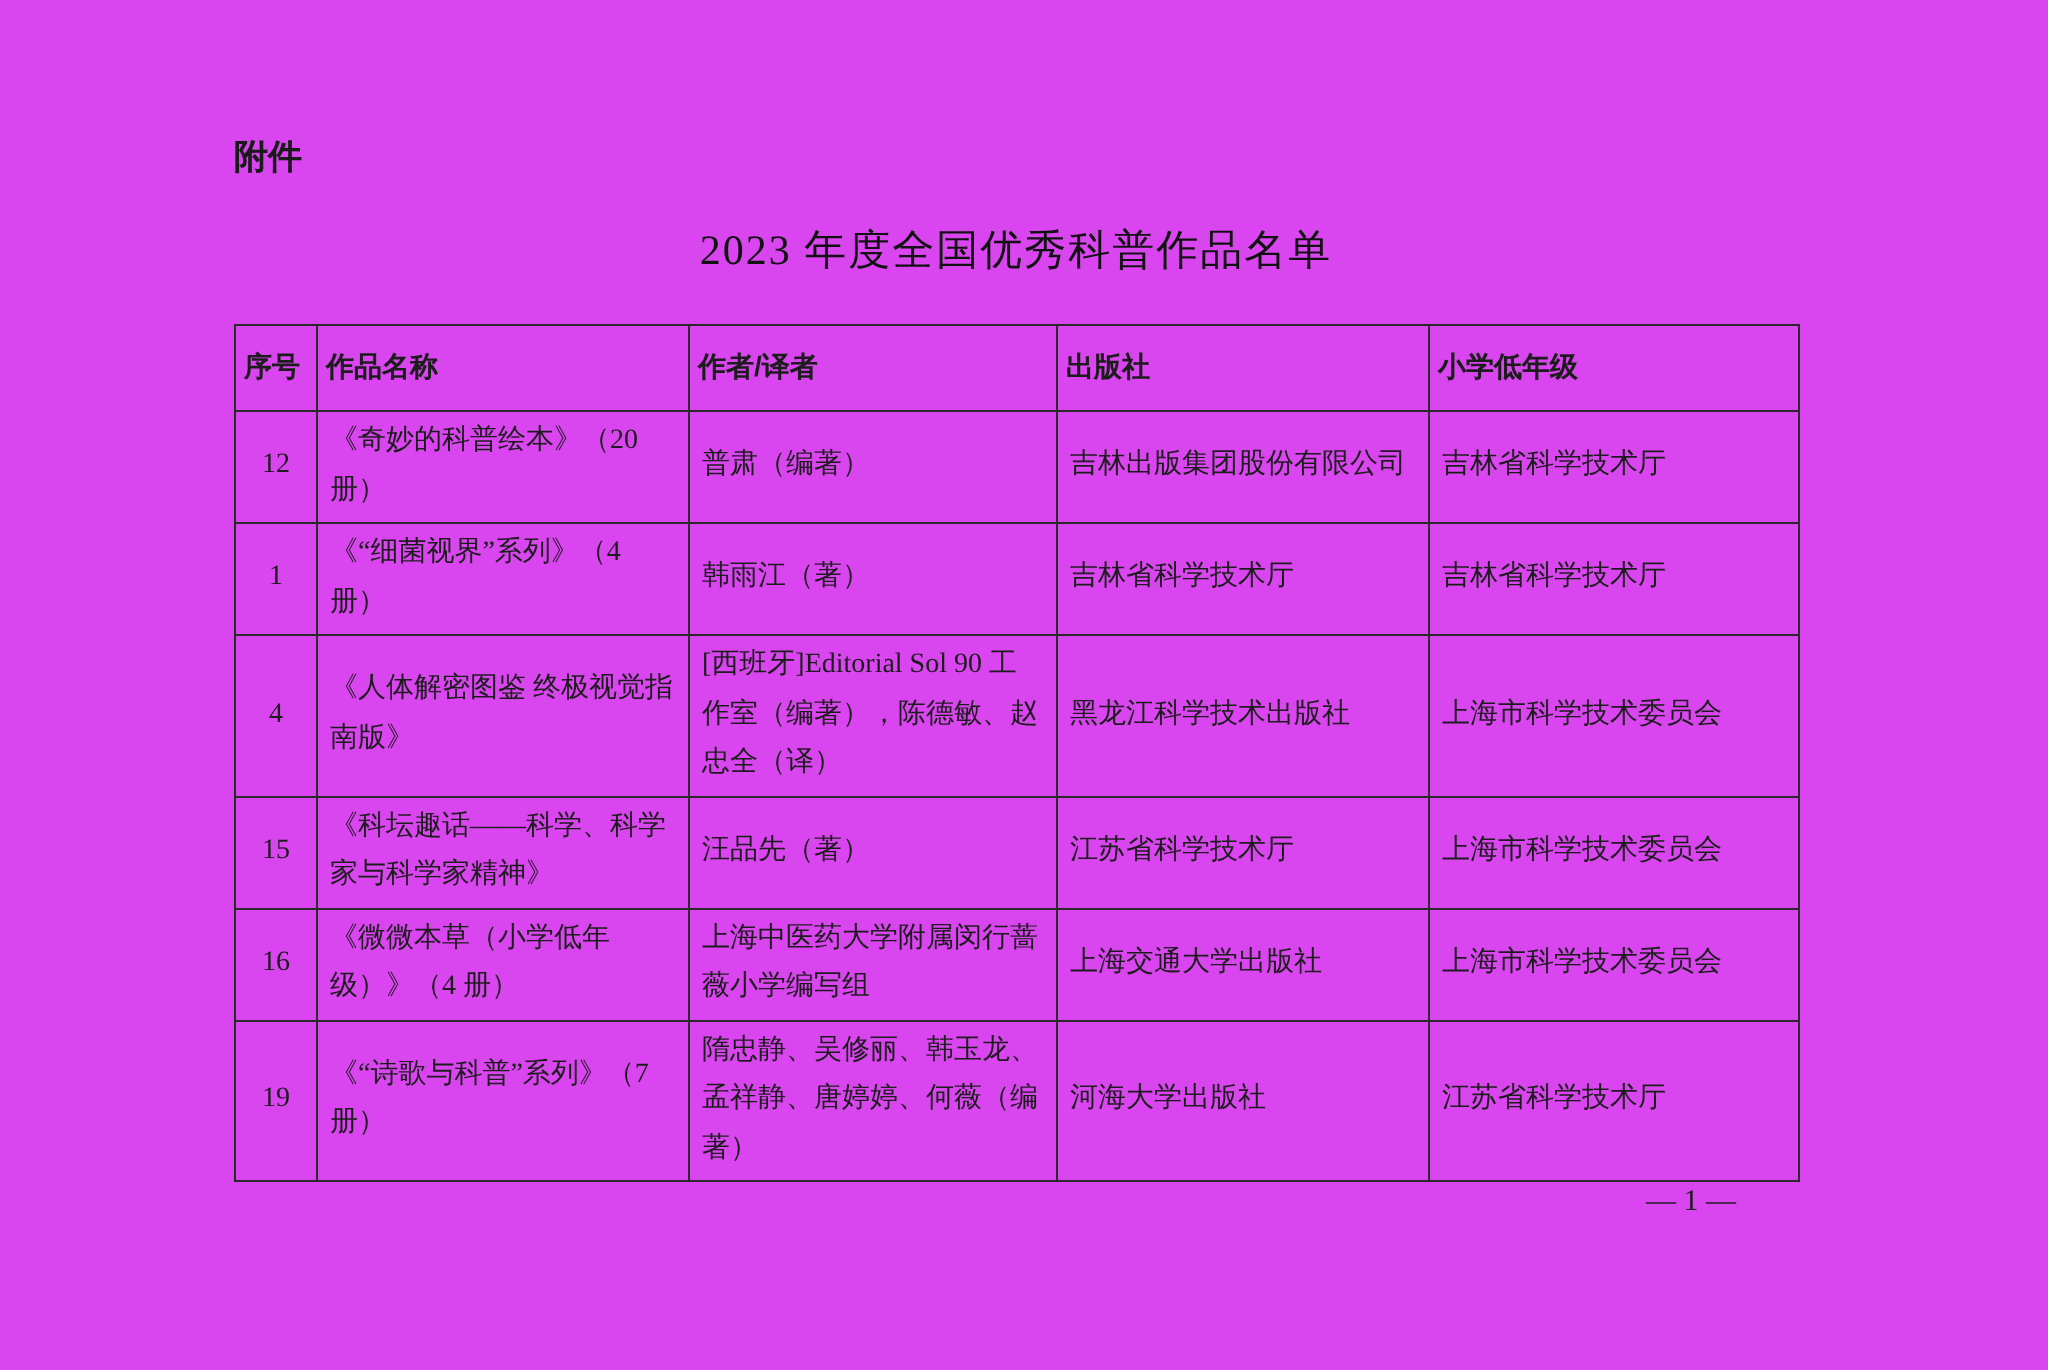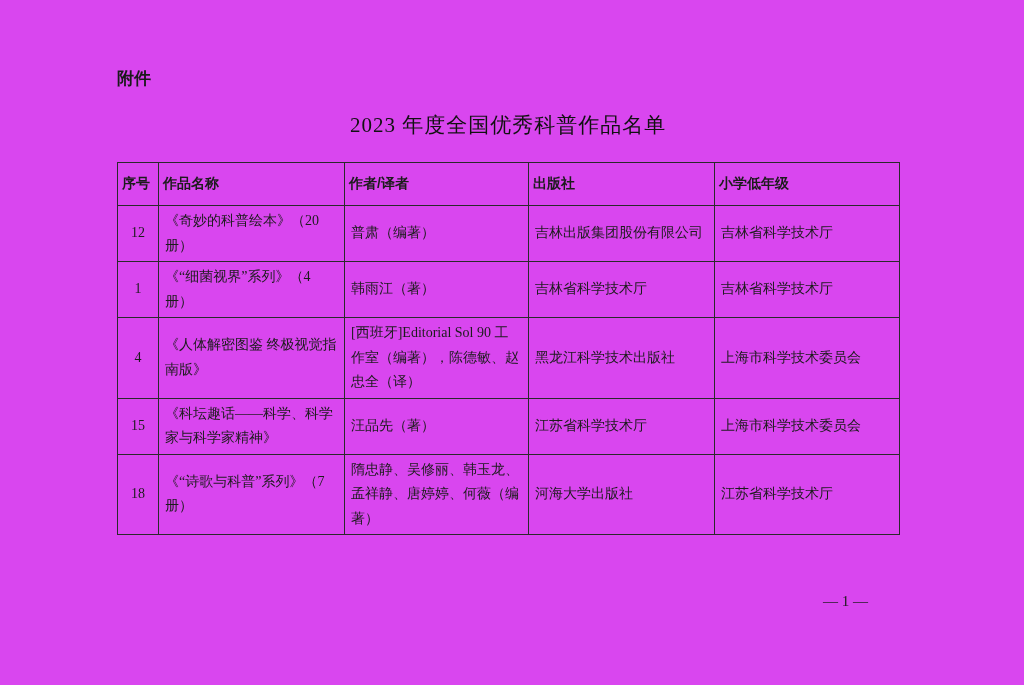--- a/index.html
+++ b/index.html
@@ -135,22 +135,29 @@
         <td>黑龙江科学技术出版社</td>
         <td>上海市科学技术委员会</td>
       </tr>
       <tr class="h52">
         <td class="cell-no">15</td>
         <td>《科坛趣话——科学、科学家与科学家精神》</td>
         <td>汪品先（著）</td>
         <td>江苏省科学技术厅</td>
         <td>上海市科学技术委员会</td>
       </tr>
+      <tr class="h50">
+        <td class="cell-no">16</td>
+        <td>《微微本草（小学低年级）》（4 册）</td>
+        <td>上海中医药大学附属闵行蔷薇小学编写组</td>
+        <td>上海交通大学出版社</td>
+        <td>上海市科学技术委员会</td>
+      </tr>
       <tr class="h77">
-        <td class="cell-no">18</td>
+        <td class="cell-no">19</td>
         <td>《“诗歌与科普”系列》（7 册）</td>
         <td>隋忠静、吴修丽、韩玉龙、孟祥静、唐婷婷、何薇（编著）</td>
         <td>河海大学出版社</td>
         <td>江苏省科学技术厅</td>
       </tr>
     </tbody>
   </table>
 
   <div class="page-number">— 1 —</div>
 

